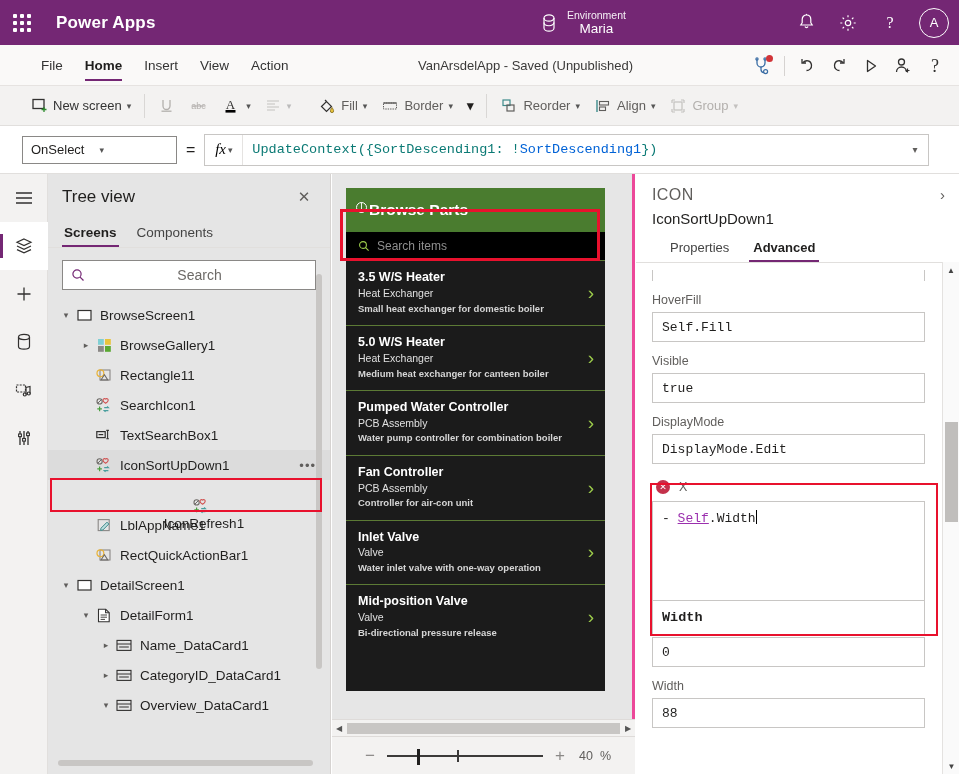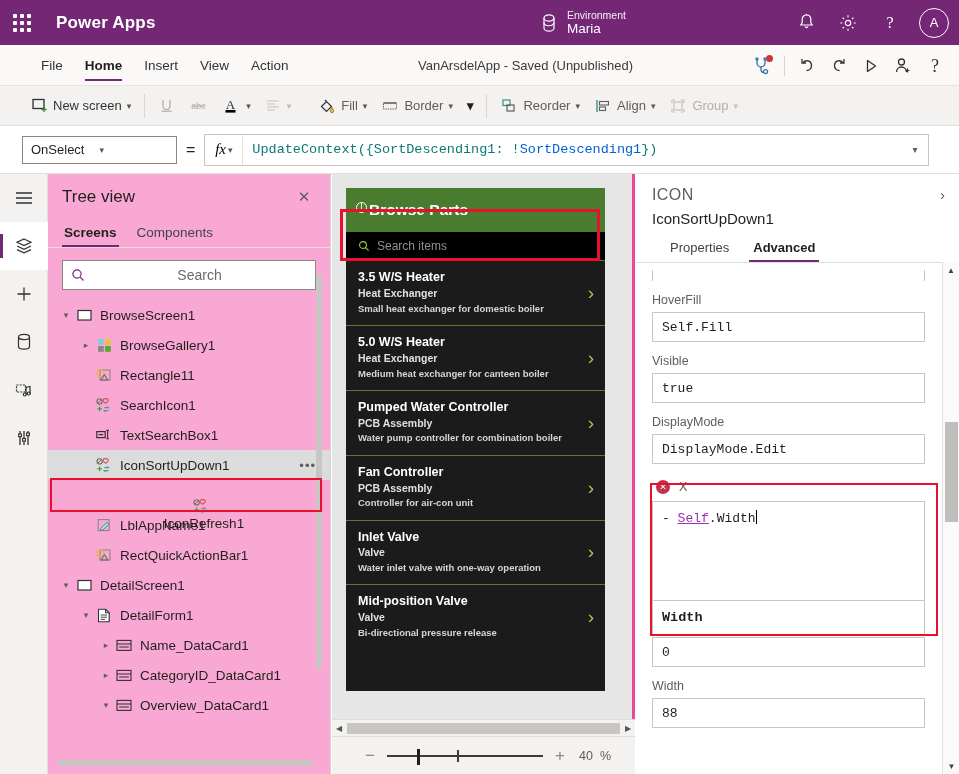--- a/index.html
+++ b/index.html
@@ -14,21 +14,21 @@
   
   .topbar {
     position:absolute; left:0; top:0; width:959px; height:45px;
     background:#742774; color:#fff; display:flex; align-items:center;
   }
   .waffle { width:44px; display:flex; align-items:center; justify-content:center; cursor:pointer;}
   .waffle-grid { display:grid; grid-template-columns:repeat(3,4px); grid-template-rows:repeat(3,4px); gap:3px;}
   .waffle-grid i { display:block; width:4px;height:4px; background:#fff; border-radius:1px;}
   .brand { font-size:17px; font-weight:bold; letter-spacing:.2px; margin-left:12px;}
   .env-wrap { position:absolute; left:540px; top:0; height:45px; display:flex; align-items:center; gap:9px;}
-  .env-text { line-height:1.15; }
+  .env-text { line-height:1.15;text-align:center; }
   .env-label { font-size:10.5px; opacity:.93;}
   .env-name { font-size:13.5px;}
   .top-right { position:absolute; right:10px; top:0; height:45px; display:flex; align-items:center; gap:4px;}
   .tb-btn { width:38px;height:38px; display:flex;align-items:center;justify-content:center;cursor:pointer;border-radius:2px;}
   .avatar { width:30px;height:30px;border-radius:50%;border:1.4px solid #fff;display:flex;align-items:center;justify-content:center;font-size:13px;margin-left:6px;cursor:pointer;}
 
   
   .menubar{ position:absolute; left:0; top:45px; width:959px; height:41px; background:#faf9f8;
             border-bottom:1px solid #e6e3e1; display:flex; align-items:center;}
   .menu-item{ font-size:13.5px; color:#333; padding:0 11px; height:41px; line-height:41px; cursor:pointer; position:relative;}
@@ -67,21 +67,21 @@
   .fx-caret{ width:26px; text-align:center; color:#605e5c; font-size:10px; cursor:pointer;}
 
   
   .rail{ position:absolute; left:0; top:174px; width:48px; height:600px; background:#f3f2f1;
          border-right:1px solid #e1dfdd;}
   .rail-item{ position:relative; width:48px; height:48px; display:flex; align-items:center; justify-content:center; cursor:pointer;}
   .rail-item.sel{ background:#ffffff;}
   .rail-item.sel:before{ content:""; position:absolute; left:0; top:12px; width:3px; height:24px; background:#742774;}
 
   
-  .tree{ position:absolute; left:48px; top:174px; width:283px; height:600px; background:#f9a8d4;
+  .tree{ position:absolute; left:48px; top:174px; width:283px; height:600px; background:#e5e5e5;
          border-right:1px solid #d6d3d1; overflow:hidden;}
   .tree-head{ height:46px; display:flex; align-items:center; padding:0 14px;}
   .tree-title{ font-size:17px; color:#201f1e; flex:1;}
   .tree-close{ width:24px;height:24px; display:flex;align-items:center;justify-content:center; cursor:pointer; color:#605e5c; font-size:15px;}
   .tree-tabs{ display:flex; padding:0 14px; border-bottom:1px solid #e1dfdd; }
   .tree-tab{ font-size:13.5px; color:#444; padding:5px 2px 7px; margin-right:16px; cursor:pointer; position:relative;}
   .tree-tab.active{ font-weight:bold; color:#201f1e;}
   .tree-tab.active:after{ content:""; position:absolute; left:0; right:0; bottom:0; height:2px; background:#742774;}
   .tree-search{ margin:12px 14px 10px; height:30px; border:1px solid #8a8886; background:#fff;
                 display:flex; align-items:center; padding:0 8px; gap:7px;}
@@ -103,21 +103,21 @@
   .canvas{ position:absolute; left:332px; top:174px; width:303px; height:600px; background:#e6e6e6;
            border-right:3px solid #ec4899;}
   .phone{ position:absolute; left:14px; top:14px; width:259px; height:503px; background:#1b1b1b;}
   .ph-header{ height:44px; background:#4a7c2f; color:#fff; display:flex; align-items:center; padding:0 13px;
               font-size:15.5px; font-weight:bold; position:relative;}
   .ph-hdr-icons{ position:absolute; left:9px; top:13px; display:flex; gap:1px; align-items:center;}
   .ph-search{ height:28px; background:#000; display:flex; align-items:center; gap:7px; padding:0 12px;}
   .ph-search-text{ color:#8f8f8f; font-size:12px;}
   .ph-item{ border-top:1px solid #5c7a35; padding:8px 12px 9px; position:relative; background:#1b1b1b;}
   .ph-t1{ color:#fff; font-size:12.5px; font-weight:bold; line-height:1.35;}
-  .ph-t2{ color:#e0e0e0; font-size:10.5px; font-weight:bold; line-height:1.5;}
+  .ph-t2{ color:#e0e0e0; font-size:10.5px; font-weight:normal; line-height:1.5;}
   .ph-t3{ color:#d6d6d6; font-size:9.5px; font-weight:bold; line-height:1.5;}
   .ph-arrow{ position:absolute; right:11px; top:50%; transform:translateY(-50%); color:#9ccb4b; font-size:19px; font-weight:300;}
   .canvas-sel{ position:absolute; left:340px; top:209px; width:260px; height:52px; border:3px solid #e8112d; pointer-events:none;}
   .cv-hscroll{ position:absolute; left:0; bottom:38px; width:303px; height:17px; background:#f3f2f1;
                border-top:1px solid #dedbd9; display:flex; align-items:center;}
   .cv-hscroll .arw{ width:14px; text-align:center; font-size:8px; color:#555; cursor:pointer;}
   .cv-hscroll .thumb{ flex:1; height:11px; background:#c8c6c4; margin:0 1px;}
   .zoombar{ position:absolute; left:0; bottom:0; width:303px; height:38px; background:#f3f2f1;
             border-top:1px solid #dedbd9; display:flex; align-items:center; gap:0px;}
   .zb-minus{ width:26px; text-align:center; color:#8a8886; font-size:17px; cursor:pointer; margin-left:25px;}

